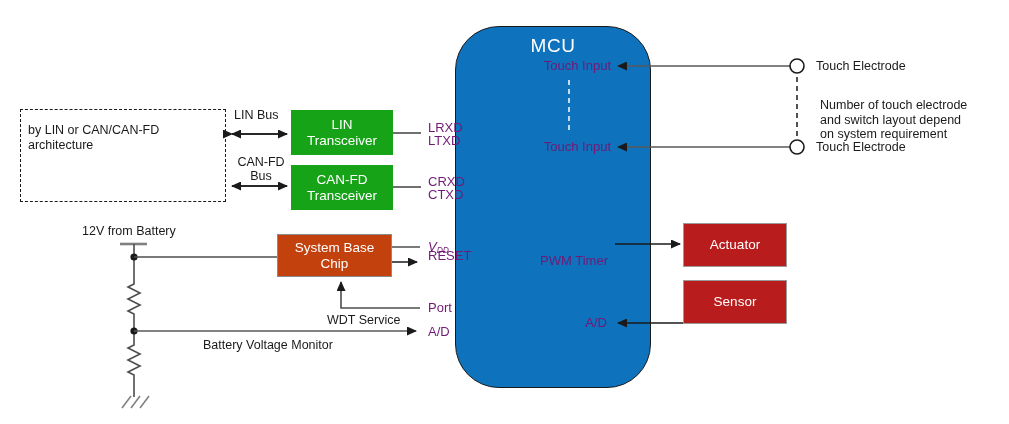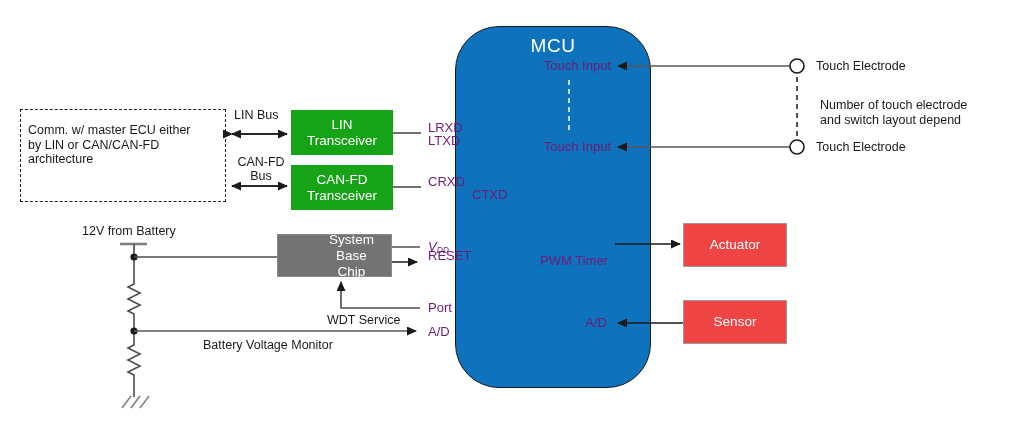--- a/index.html
+++ b/index.html
@@ -20,24 +20,24 @@
     box-sizing:border-box;
     margin-left:35px;
   }
   .mcu-title{
     position:absolute;left:0;top:11px;width:100%;text-align:center;
     color:#ffffff;font-size:19px;letter-spacing:0.5px;
   }
   .green{background:#17A317;}
   .lin-box{left:291px;top:110px;width:102px;height:45px;}
   .can-box{left:291px;top:165px;width:102px;height:45px;}
-  .sbc-box{left:277px;top:234px;width:115px;height:43px;background:#737373;border:1px solid #8a8a8a;box-sizing:border-box;padding-left:34px;}
-  .dev-box{width:104px;height:44px;background:#ef4444;border:1px solid #9a9a9a;box-sizing:border-box;}
+  .sbc-box{left:277px;top:234px;width:115px;height:43px;background:#c2410c;border:1px solid #8a8a8a;box-sizing:border-box;}
+  .dev-box{width:104px;height:44px;background:#b91c1c;border:1px solid #9a9a9a;box-sizing:border-box;}
   .act-box{left:683px;top:223px;}
-  .sen-box{left:683px;top:300px;text-align:right;}
+  .sen-box{left:683px;top:280px;text-align:right;}
   
   .note-box{
     left:20px;top:109px;width:206px;height:93px;
     border:1.6px dashed #1a1a1a;box-sizing:border-box;
     font-size:12.5px;line-height:14.5px;color:#1a1a1a;
     padding:13px 6px 0 7px;
   }
   
   .pin{
     position:absolute;color:#701a75;font-size:13px;line-height:14px;white-space:nowrap;
@@ -50,21 +50,20 @@
   }
   .lbl-c{text-align:center;white-space:normal;}
   svg.wires{position:absolute;left:0;top:0;pointer-events:none;}
 </style>
 </head>
 <body>
 
 <div id="canvas">
 
   <div class="abs note-box">
-    <div>Comm. w/ master ECU either</div>
     <div>by LIN or CAN/CAN-FD</div>
     <div>architecture</div>
   </div>
 
   <div class="block mcu">
     <div class="mcu-title">MCU</div>
   </div>
 
   <div class="block green lin-box">
     <div>LIN</div>
@@ -125,21 +124,21 @@
     <circle cx="797" cy="66" r="7" fill="#ffffff" stroke="#1a1a1a" stroke-width="1.6"></circle>
     <circle cx="797" cy="147" r="7" fill="#ffffff" stroke="#1a1a1a" stroke-width="1.6"></circle>
     <line x1="797" y1="77" x2="797" y2="136" stroke="#1a1a1a" stroke-width="1.5" stroke-dasharray="5,4"></line>
 
     <line x1="569" y1="80" x2="569" y2="132" stroke="#ffffff" stroke-width="1.5" stroke-dasharray="5,4"></line>
   </svg>
 
   <div class="pin" style="left:428px;top:121px;">LRXD</div>
   <div class="pin" style="left:428px;top:134px;">LTXD</div>
   <div class="pin" style="left:428px;top:175px;">CRXD</div>
-  <div class="pin" style="left:428px;top:188px;margin-left:44px;">CTXD</div>
+  <div class="pin" style="left:428px;top:188px;">CTXD</div>
   <div class="pin" style="left:428px;top:240px;font-style:italic;"><span>V</span><sub class="vsub">DD</sub></div>
   <div class="pin" style="left:428px;top:249px;">RESET</div>
   <div class="pin" style="left:428px;top:301px;">Port</div>
   <div class="pin" style="left:428px;top:325px;">A/D</div>
 
   <div class="pin pin-r" style="left:521px;top:59px;width:90px;">Touch Input</div>
   <div class="pin pin-r" style="left:521px;top:140px;width:90px;">Touch Input</div>
   <div class="pin pin-r" style="left:521px;top:254px;width:87px;">PWM Timer</div>
   <div class="pin pin-r" style="left:521px;top:316px;width:86px;">A/D</div>
 
@@ -149,15 +148,16 @@
     <div>Bus</div>
   </div>
   <div class="lbl" style="left:82px;top:224px;">12V from Battery</div>
   <div class="lbl" style="left:327px;top:313px;">WDT Service</div>
   <div class="lbl" style="left:203px;top:338px;">Battery Voltage Monitor</div>
   <div class="lbl" style="left:816px;top:59px;">Touch Electrode</div>
   <div class="lbl" style="left:816px;top:140px;">Touch Electrode</div>
   <div class="lbl" style="left:820px;top:98px;line-height:14.5px;">
     <div>Number of touch electrode</div>
     <div>and switch layout depend</div>
+    <div>on system requirement</div>
   </div>
 
 </div>
 
 </body></html>

